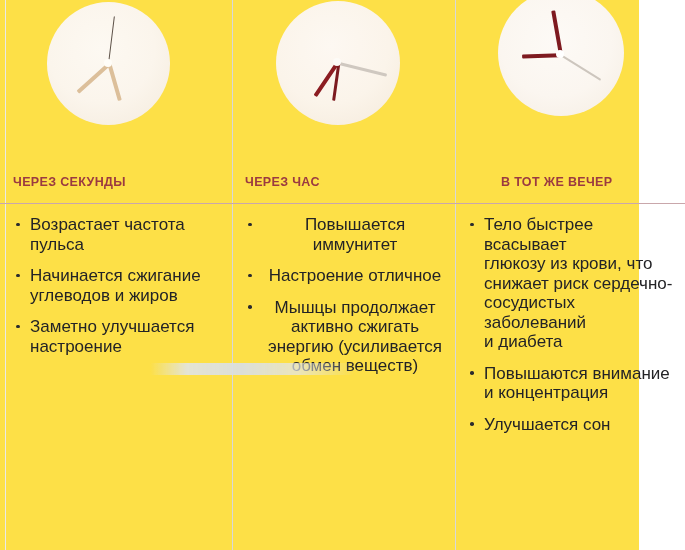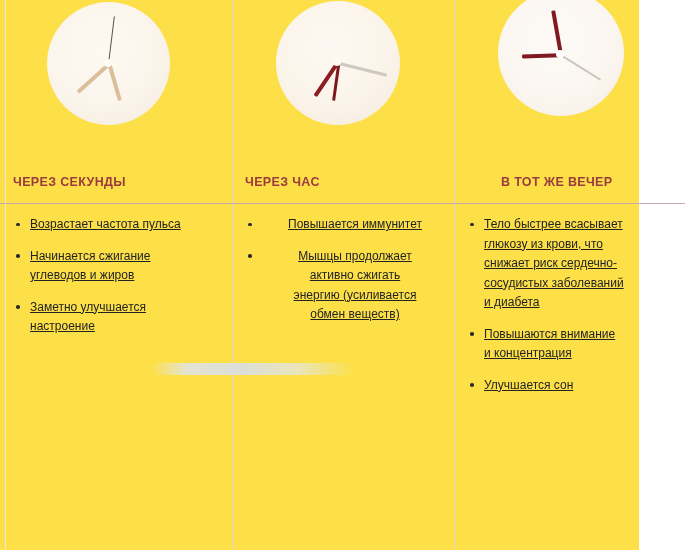--- a/index.html
+++ b/index.html
@@ -169,25 +169,24 @@
     list-style: none;
   }
   .col.c1 ul.bullets { left: 14px; width: 210px; }
   .col.c2 ul.bullets { left: 13px; width: 202px; text-align: center; }
   .col.c3 ul.bullets { left: 12px; width: 210px; }
 
   ul.bullets li {
     position: relative;
     padding-left: 16px;
     margin-bottom: 12px;
-    font-size: 12px;
+    font-size: 17px;
     line-height: 19.5px;
     color: #232326;
     white-space: pre-line;
-    text-decoration: underline;
   }
   ul.bullets li::before {
     content: "";
     position: absolute;
     left: 2px;
     top: 7.5px;
     width: 3.6px;
     height: 3.6px;
     border-radius: 50%;
     background: #2b2b2e;
@@ -246,20 +245,21 @@
         <div class="hand" style="left:60.5px; top:24px; width:3.4px; height:38px; background:#7c1a1f;
                     transform: rotate(188deg);"></div>
         <div class="pin" style="left:57px; top:57px; width:8px; height:8px; background:#fdfbf7;"></div>
       </div>
     </div>
 
     <div class="heading">ЧЕРЕЗ ЧАС</div>
 
     <ul class="bullets">
       <li>Повышается иммунитет</li>
+      <li>Настроение отличное</li>
       <li>Мышцы продолжает
 активно сжигать
 энергию (усиливается
 обмен веществ)</li>
     </ul>
   </div>
 
   <div class="v-divider d2"></div>
 
   <div class="col c3">

